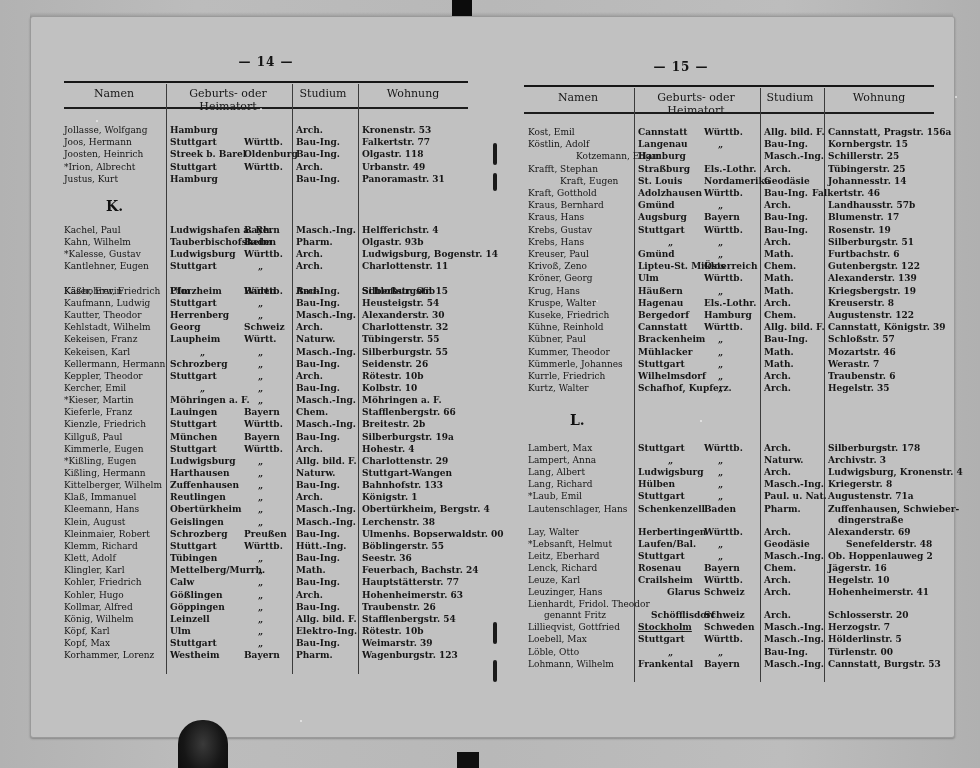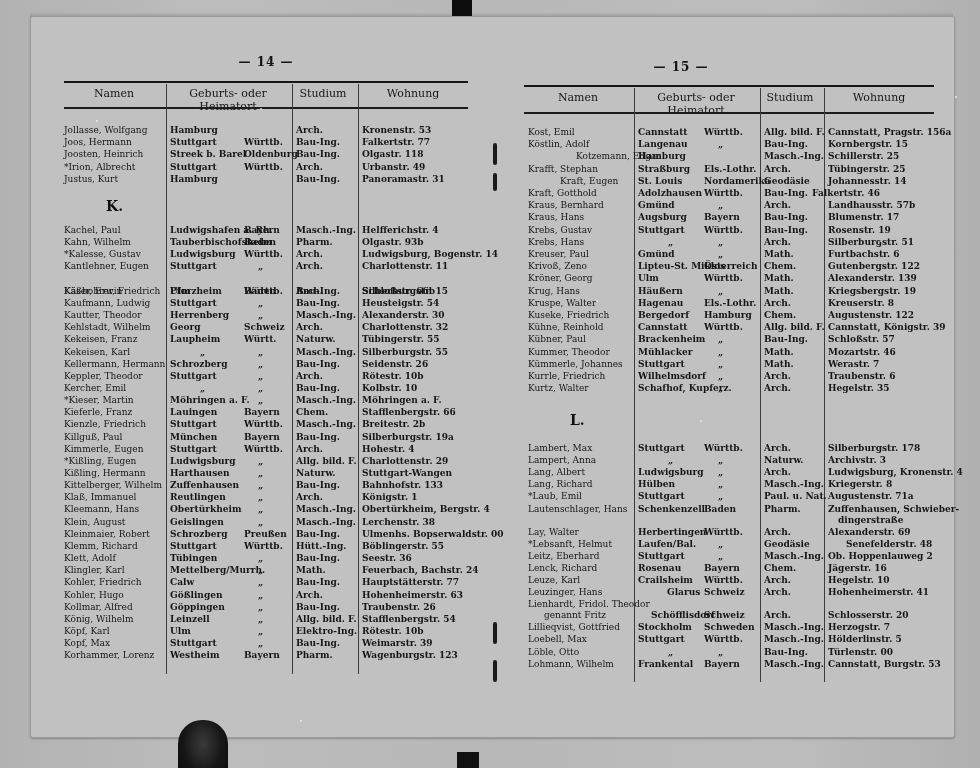--- a/index.html
+++ b/index.html
@@ -676,21 +676,21 @@
       </div>
       <div class="row" style="top: 609.2px;">
         <span class="cell dim" style="left: 20px;">genannt Fritz</span>
         <span class="cell" style="left: 116px; top: 0px; padding-left: 11px;">Schöfflisdorf</span>
         <span class="cell" style="left: 180px; top: 0px;">Schweiz</span>
         <span class="cell" style="left: 240px; top: 0px;">Arch.</span>
         <span class="cell" style="left: 304px; top: 0px;">Schlosserstr. 20</span>
       </div>
       <div class="row" style="top: 621.3px;">
         <span class="cell dim" style="left: 4px;">Lillieqvist, Gottfried</span>
-        <span class="cell" style="left: 114px;">Stockholm</span>
+        <span class="cell" style="left: 114px; text-decoration: underline;">Stockholm</span>
         <span class="cell" style="left: 180px;">Schweden</span>
         <span class="cell" style="left: 240px;">Masch.-Ing.</span>
         <span class="cell" style="left: 304px;">Herzogstr. 7</span>
       </div>
       <div class="row" style="top: 633.4px;">
         <span class="cell dim" style="left: 4px;">Loebell, Max</span>
         <span class="cell" style="left: 114px;">Stuttgart</span>
         <span class="cell" style="left: 180px;">Württb.</span>
         <span class="cell" style="left: 240px;">Masch.-Ing.</span>
         <span class="cell" style="left: 304px;">Hölderlinstr. 5</span>

